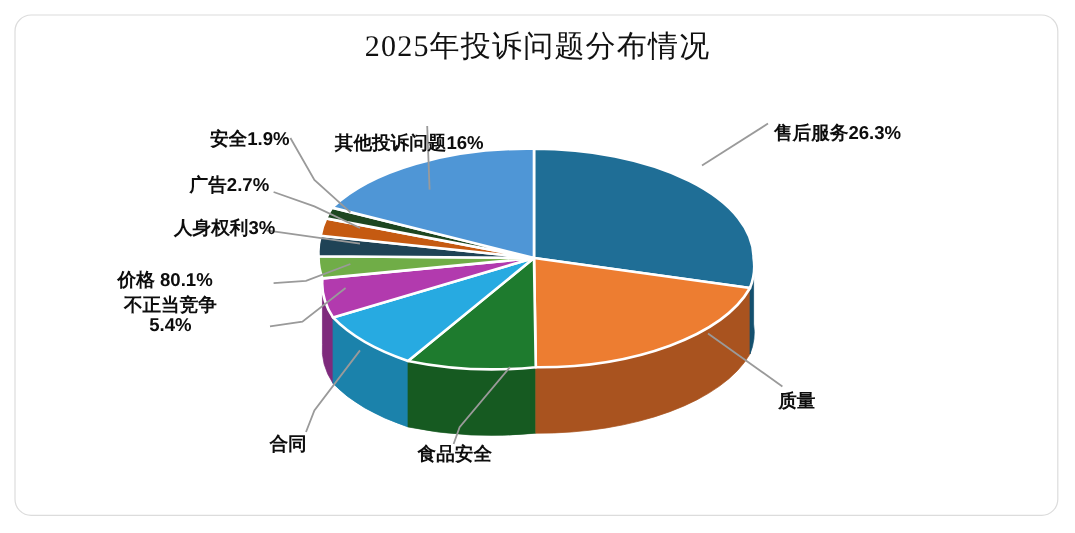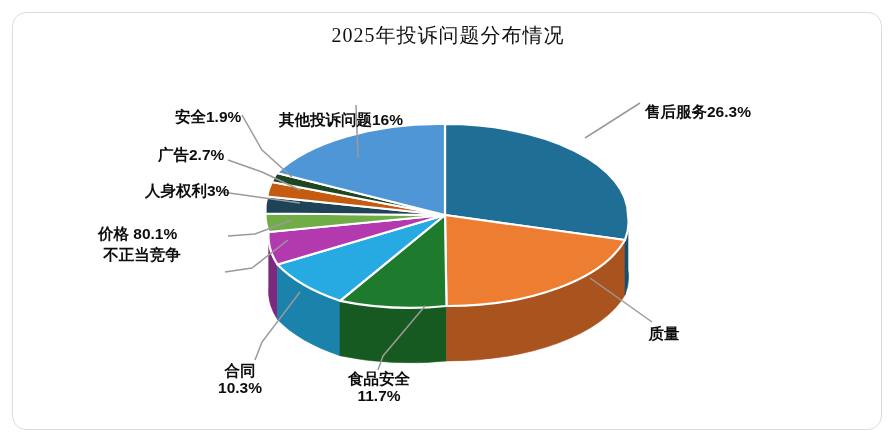--- a/index.html
+++ b/index.html
@@ -14,21 +14,21 @@
     width:870px;height:418px;
     border:1px solid #dcdcdc;
     border-radius:14px;
     background:#ffffff;
     box-sizing:border-box;
   }
   #chart-title{
     position:absolute;left:0;top:22px;width:896px;
     text-align:center;
     font-family:"Liberation Serif","DejaVu Serif",serif;
-    font-size:20px;
+    font-size:25px;
     color:#111111;
     letter-spacing:1px;
     white-space:nowrap;
   }
   #plot{position:absolute;left:0;top:0;width:896px;height:444px;}
   .lbl{
     position:absolute;
     font-family:"Liberation Sans","DejaVu Sans",sans-serif;
     font-size:15.5px;
     font-weight:bold;
@@ -110,27 +110,26 @@
 <div class="lbl" style="left:175px;top:108px;"><span>安全1.9%</span></div>
 
 <div class="lbl" style="left:138px;top:146px;margin-left:20px;"><span>广告2.7%</span></div>
 
 <div class="lbl" style="left:97px;top:182px;margin-left:48px;"><span>人身权利3%</span></div>
 
 <div class="lbl" style="left:98px;top:225px;"><span>价格 80.1%</span></div>
 
 <div class="lbl ctr" style="left:68px;top:246px;width:148px;">
   <span>不正当竞争</span>
+  <span class="l2">5.4%</span>
 </div>
 
 <div class="lbl ctr" style="left:185px;top:362px;width:110px;">
   <span>合同</span>
-  <span class="l2">10.3%</span>
 </div>
 
 <div class="lbl ctr" style="left:320px;top:370px;width:118px;">
   <span>食品安全</span>
-  <span class="l2">11.7%</span>
 </div>
 
 <div class="lbl ctr" style="left:618px;top:327px;width:92px;font-family:Liberation Mono, monospace;">
   <span>质量</span>
 </div>
 
 </body></html>

